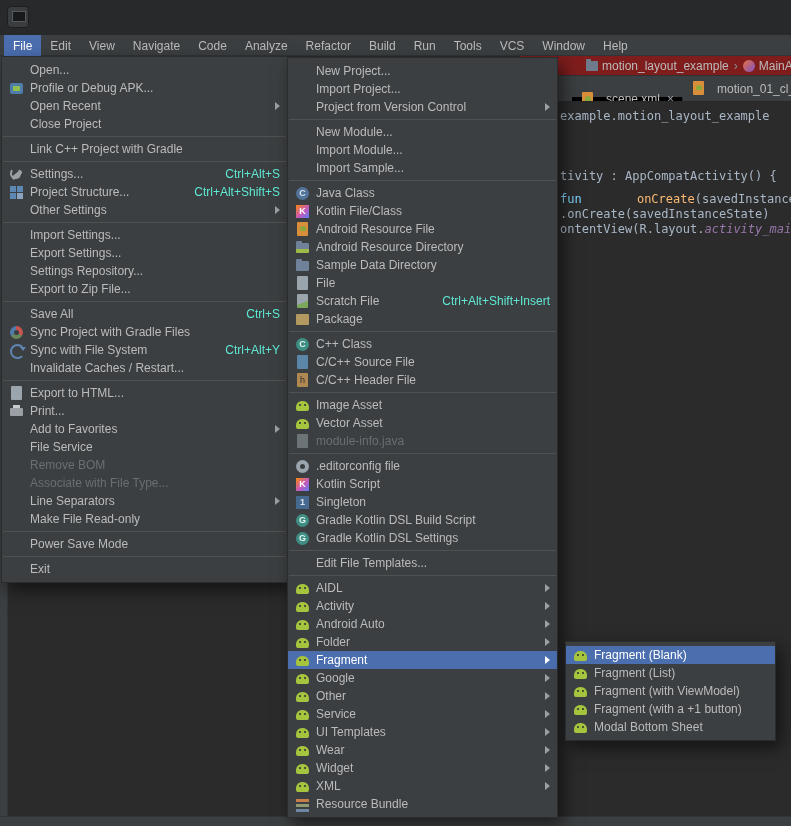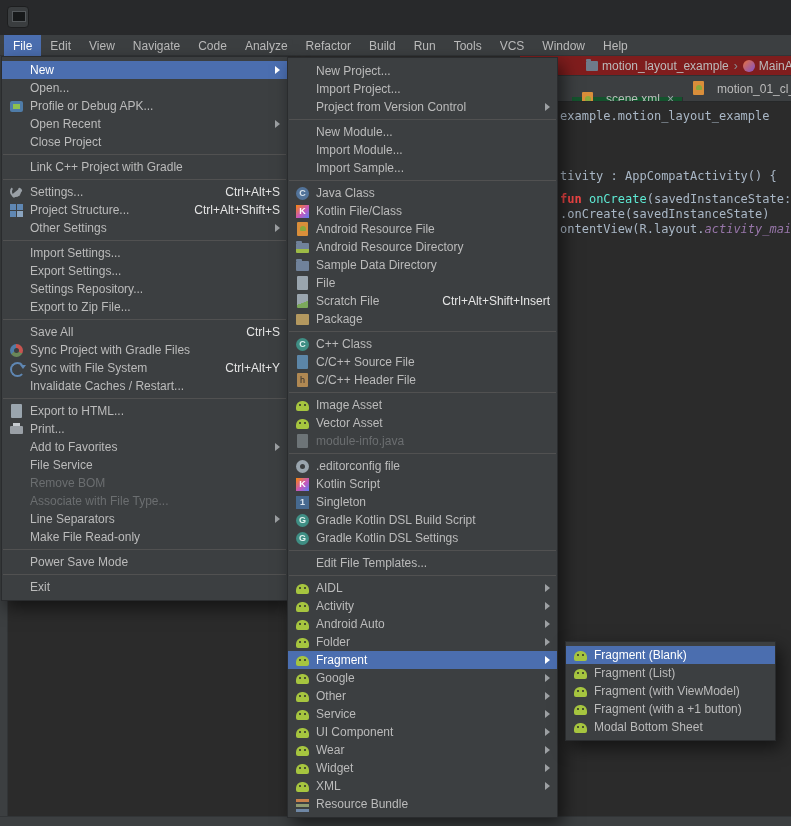--- a/index.html
+++ b/index.html
@@ -30,44 +30,44 @@
 
   .breadcrumb-bar { position:absolute; left:520px; top:56px; width:271px; height:20px; background:#7f1d1d; border-bottom:1px solid #2f3133; display:flex; align-items:center; padding-left:66px; z-index:2; white-space:nowrap; overflow:hidden; }
   .crumb { display:flex; align-items:center; gap:4px; color:#bbbbbb; }
   .crumb-sep { color:#8a8d90; margin:0 5px; }
   .crumb-icon-folder { width:12px; height:10px; background:#6e7b8a; border-radius:1px; position:relative; }
   .crumb-icon-folder::before { content:""; position:absolute; left:0; top:-2px; width:5px; height:2px; background:#6e7b8a; border-radius:1px 1px 0 0; }
   .crumb-icon-class { width:12px; height:12px; border-radius:50%; background:linear-gradient(135deg,#e8713c,#7f52cc); position:relative; }
 
   .tabbar { position:absolute; left:520px; top:76px; width:271px; height:26px; background:#3c3f41; border-bottom:1px solid #262829; display:flex; align-items:stretch; padding-left:52px; z-index:2; overflow:hidden; }
   .tab { display:flex; align-items:center; gap:5px; padding:0 8px; border-right:1px solid #2b2d2f; color:#bbbbbb; white-space:nowrap; }
-  .tab.active { background:#14532d;margin-top:21px; }
+  .tab.active { background:#000000;margin-top:21px; }
   .tab-close { color:#9aa0a6; margin-left:2px; font-size:12px; }
 
   .code-layer { position:absolute; left:560px; top:0; width:231px; height:782px; z-index:2; font-family:"DejaVu Sans Mono", monospace; font-size:12px; color:#a9b7c6; }
   .code-line { position:absolute; left:0; white-space:nowrap; }
   .seg-plain { color:#a9b7c6; }
-  .seg-keyword { color:#ef4444;font-weight:bold; }
-  .seg-function { color:#5eead4; }
+  .seg-keyword { color:#7dd3fc; }
+  .seg-function { color:#fdba74;margin-left:48px; }
   .seg-resource { color:#9876aa; font-style:italic; }
 
   
   .menu-panel { position:absolute; background:#3c3f41; border:1px solid #2a2c2e; box-shadow:5px 7px 16px rgba(0,0,0,0.55); padding:4px 0; }
   #file-menu { left:1px; top:56px; width:287px; z-index:10; }
   #new-menu { left:287px; top:57px; width:271px; z-index:11; }
   #fragment-menu { left:565px; top:641px; width:211px; z-index:12; }
 
   .menu-panel .menu-item { height:18px; display:flex; align-items:center; padding:0 7px 0 7px; color:#bbbbbb; white-space:nowrap; }
   .menu-panel .menu-item.selected { background:#4b6eaf; color:#ffffff; }
   .menu-panel .menu-item.disabled { color:#6b6e70; }
   .menu-sep { height:1px; background:#515151; margin:3px 1px; }
 
   .mi-icon { width:15px; height:15px; flex:0 0 15px; margin-right:6px; position:relative; }
   .mi-label { flex:1 1 auto; overflow:hidden; }
-  .mi-shortcut { margin-left:16px; color:#e5e5e5; }
+  .mi-shortcut { margin-left:16px; color:#5eead4; }
   .mi-arrow { width:0; height:0; border-left:5px solid #9da0a3; border-top:4px solid transparent; border-bottom:4px solid transparent; margin-left:9px; }
   .menu-item.selected .mi-arrow { border-left-color:#ffffff; }
 
   
   .mi-icon::after { position:absolute; left:0; top:0; width:100%; text-align:center; font-size:9px; font-weight:bold; }
 
   .android-icon { }
   .android-icon::before { content:""; position:absolute; left:1px; top:3px; width:13px; height:10px; background:#a6c53f; border-radius:6px 6px 2px 2px; }
   .android-icon::after { content:""; left:4px; top:6px; width:2px; height:2px; background:#2b2b2b; border-radius:50%; box-shadow:5px 0 0 #2b2b2b; }
 
@@ -205,25 +205,20 @@
     </div>
     <div class="menu-item">
       <span class="mi-label">Window</span>
     </div>
     <div class="menu-item">
       <span class="mi-label">Help</span>
     </div>
   </div>
 
 <div class="menu-panel" id="file-menu">
-    <div class="menu-item selected">
-      <span class="mi-icon"></span>
-      <span class="mi-label">New</span>
-      <span class="mi-arrow"></span>
-    </div>
     <div class="menu-item">
       <span class="mi-icon"></span>
       <span class="mi-label">Open...</span>
     </div>
     <div class="menu-item">
       <span class="mi-icon profile-apk-icon"></span>
       <span class="mi-label">Profile or Debug APK...</span>
     </div>
     <div class="menu-item">
       <span class="mi-icon"></span>
@@ -487,21 +482,21 @@
       <span class="mi-label">Other</span>
       <span class="mi-arrow"></span>
     </div>
     <div class="menu-item">
       <span class="mi-icon android-icon"></span>
       <span class="mi-label">Service</span>
       <span class="mi-arrow"></span>
     </div>
     <div class="menu-item">
       <span class="mi-icon android-icon"></span>
-      <span class="mi-label">UI Component</span>
+      <span class="mi-label">UI Templates</span>
       <span class="mi-arrow"></span>
     </div>
     <div class="menu-item">
       <span class="mi-icon android-icon"></span>
       <span class="mi-label">Wear</span>
       <span class="mi-arrow"></span>
     </div>
     <div class="menu-item">
       <span class="mi-icon android-icon"></span>
       <span class="mi-label">Widget</span>

